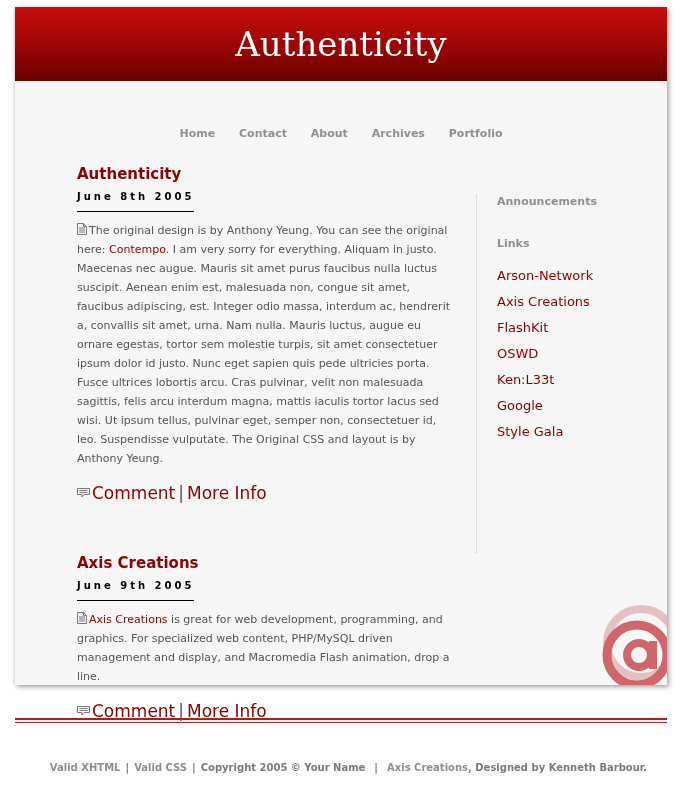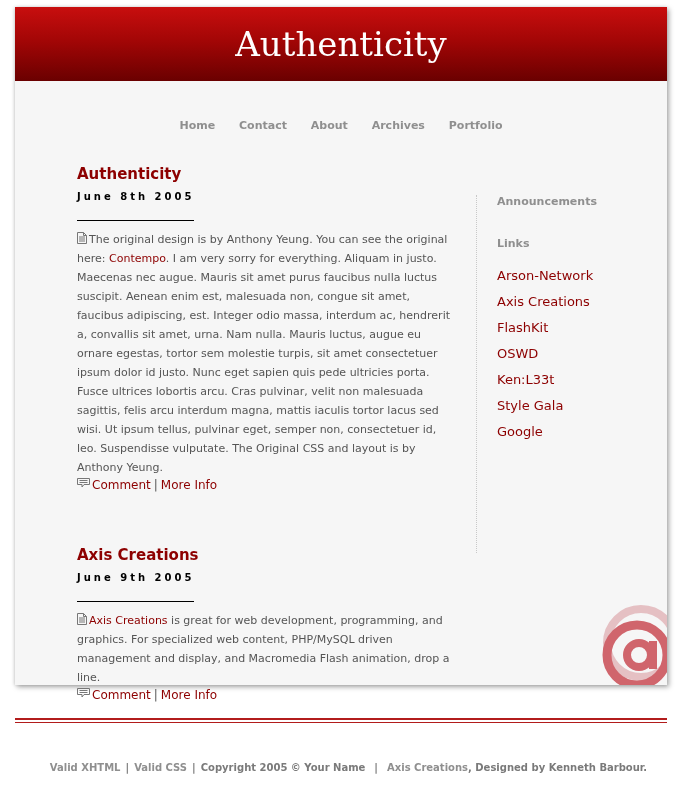--- a/index.html
+++ b/index.html
@@ -15,36 +15,36 @@
     position: absolute; left: 0; top: 0; width: 652px; height: 74px;
     background: linear-gradient(to bottom, #c80e0e 0%, #a30606 45%, #6a0000 100%);
     text-align: center;
   }
   .header-title {
     font-family: "DejaVu Serif", "Liberation Serif", serif;
     color: #ffffff; font-size: 34px; line-height: 74px; letter-spacing: 0px;
     font-weight: normal;
   }
   .nav {
-    position: absolute; left: 0; top: 112px; width: 652px; text-align: center;
+    position: absolute; left: 0; top: 120px; width: 652px; text-align: center;
     font-size: 11px; font-weight: bold;
   }
   .nav a { color: #8f8f8f; text-decoration: none; margin: 0 10px; }
 
   .main { position: absolute; left: 62px; top: 157px; width: 375px; }
   .post { margin-bottom: 0; }
   .post-title { color: #8d0000; font-size: 15px; font-weight: bold; font-family: "DejaVu Sans", sans-serif; line-height: 20px; }
   .post-date {
     display: inline-block; margin-top: 7px; color: #000; font-size: 10px; font-weight: bold;
-    letter-spacing: 3px; border-bottom: 1px solid #000; line-height: 12px; padding-bottom: 17px;
+    letter-spacing: 3px; border-bottom: 1px solid #000; line-height: 12px; padding-bottom: 8px;
   }
   .post-body { margin-top: 9px; color: #555; font-size: 11px; line-height: 19px; }
   .post-body a { color: #8d0000; text-decoration: none; }
   .doc-icon { display: inline-block; width: 10px; height: 12px; vertical-align: -1px; margin-right: 2px; }
-  .post-links { margin-top: 0; font-size: 12px; color: #555; line-height: 16px; }
+  .post-links { margin-top: 17px; font-size: 17px; color: #555; line-height: 16px; }
   .post-links a { color: #8d0000; text-decoration: none; }
   .post-links .sep { color: #555; margin: 0 3px; }
   .comment-icon { display: inline-block; width: 13px; height: 10px; vertical-align: 1px; margin-right: 2px; }
 
   .divider {
     position: absolute; left: 461px; top: 188px; width: 0; height: 358px;
     border-left: 1px dotted #c8c8c8;
   }
   .sidebar { position: absolute; left: 482px; top: 188px; width: 140px; }
   .side-heading { color: #8f8f8f; font-size: 11px; font-weight: bold; line-height: 14px; }
@@ -132,22 +132,22 @@
 
   <div class="sidebar">
     <h3 class="side-heading">Announcements</h3>
     <h3 class="side-heading links-heading">Links</h3>
     <ul class="side-links">
       <li><a href="#">Arson-Network</a></li>
       <li><a href="#">Axis Creations</a></li>
       <li><a href="#">FlashKit</a></li>
       <li><a href="#">OSWD</a></li>
       <li><a href="#">Ken:L33t</a></li>
+      <li><a href="#">Google</a></li>
       <li><a href="#">Style Gala</a></li>
-      <li><a href="#">Google</a></li>
     </ul>
   </div>
 
   <div class="at-logo">
     <svg width="70" height="90" viewBox="0 0 70 90">
 
       <g opacity="0.45">
         <circle cx="44" cy="48" r="34" fill="none" stroke="#d07f84" stroke-width="8"></circle>
       </g>
 

